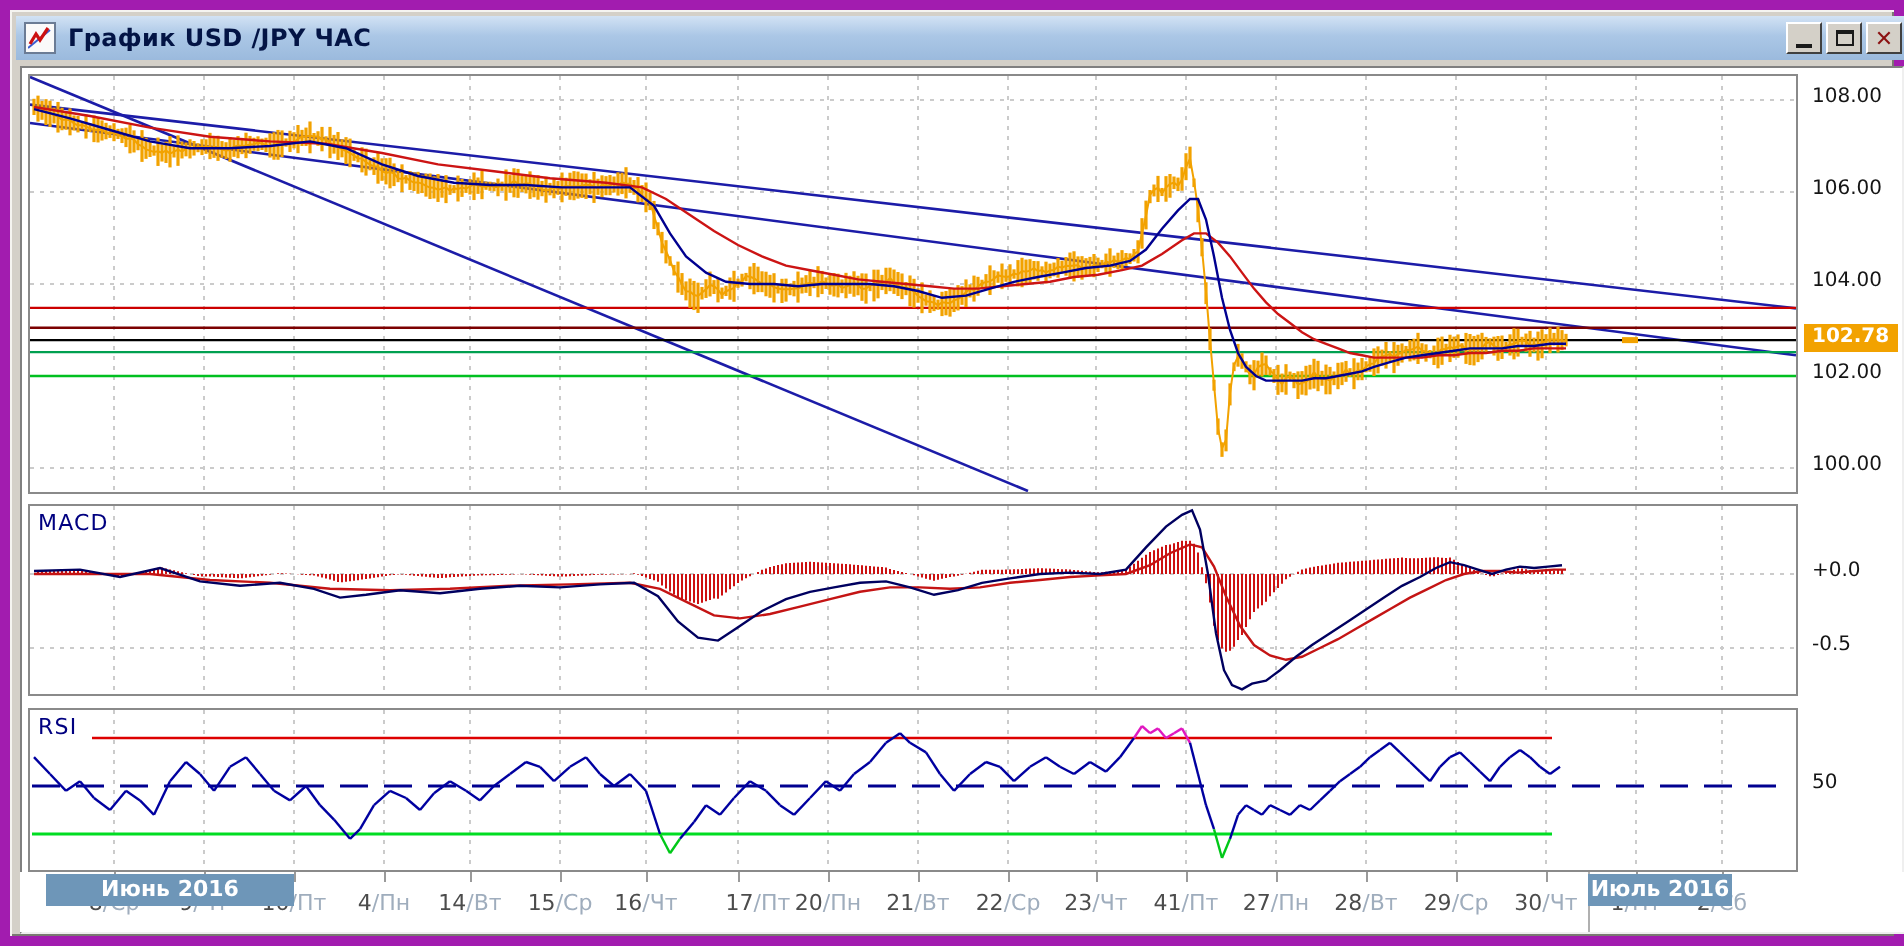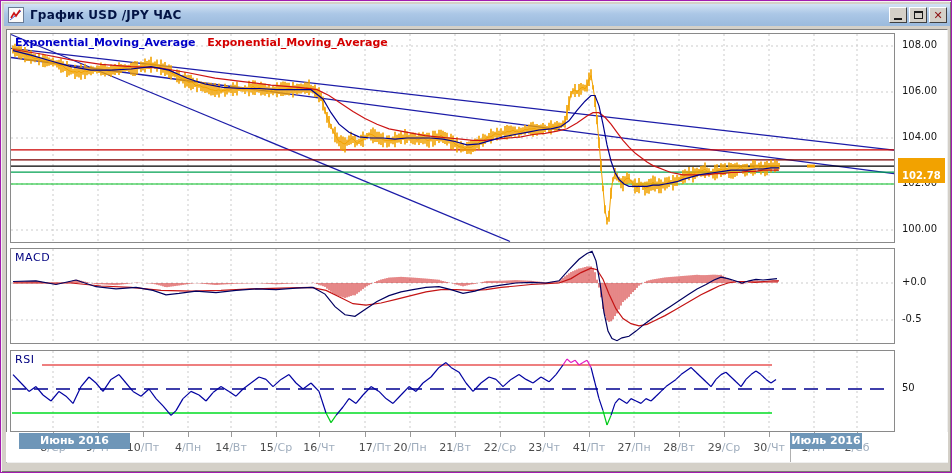--- a/index.html
+++ b/index.html
@@ -1,17 +1,17 @@
 <!DOCTYPE html>
 <html><head>
 <meta charset="utf-8">
 <style>
   html,body{margin:0;padding:0;width:952px;height:473px;overflow:hidden;background:#efefef;}
   .window{position:absolute;left:0;top:0;width:952px;height:473px;background:#d4d0c8;
-    border:1px solid #a21caf;box-sizing:border-box;
+    border:5px solid #a21caf;box-sizing:border-box;
     box-shadow:inset 1px 1px 0 #f5f4f0, inset -1px -1px 0 #7a7a72;
     font-family:"DejaVu Sans","Liberation Sans",sans-serif;}
   .titlebar{position:absolute;left:3px;top:3px;width:946px;height:22px;
     background:linear-gradient(180deg,#d2e2f4 0%,#abc7e6 45%,#9bbadd 100%);
     display:flex;align-items:center;}
   .title-icon{width:16px;height:16px;margin-left:4px;background:#fafafa;
     border:1px solid #6b7c95;box-sizing:border-box;display:flex;align-items:center;justify-content:center;}
   .title-text{margin-left:6px;font-size:12px;font-weight:bold;color:#031445;letter-spacing:.2px;white-space:pre;}
   .win-buttons{position:absolute;right:3px;top:3px;display:flex;gap:2px;}
   .wbtn{width:18px;height:16px;background:#d4d0c8;border:1px solid;border-color:#ffffff #404040 #404040 #ffffff;
@@ -21,21 +21,21 @@
   .glyph-close{font-size:11px;line-height:11px;font-weight:bold;color:#8b1010;}
   .client{position:absolute;left:5px;top:28px;width:942px;height:434px;background:#ffffff;
     border:1px solid;border-color:#808080 #efefef #efefef #808080;box-sizing:border-box;}
   .panel{position:absolute;}
   .panel svg{position:absolute;left:0;top:0;}
   .legend{position:absolute;left:5px;top:3px;font-size:11px;font-weight:bold;white-space:nowrap;}
   .legend span{margin-right:8px;}
   .panel-label{position:absolute;left:5px;top:3px;font-size:11px;color:#000080;letter-spacing:.6px;font-weight:500;}
   #y-axis{position:absolute;left:896px;top:28px;width:54px;height:404px;}
   .ylab{position:absolute;left:5px;font-size:10px;color:#151515;white-space:nowrap;}
-  .ylab.cur{left:1px;color:#ffffff;font-weight:bold;padding:12px 4px 2px 4px;}
+  .ylab.cur{left:1px;color:#ffffff;font-weight:bold;padding:1px 4px 2px 4px;}
   #date-axis{position:absolute;left:5px;top:431px;width:942px;height:30px;background:#ffffff;}
   .dtick{position:absolute;top:0;width:1px;height:5px;background:#9a9a9a;}
   .dlab{position:absolute;top:9px;transform:translateX(-50%);font-size:11px;white-space:nowrap;}
   .dnum{color:#4c4c4c;}
   .dday{color:#9fadbd;}
   .month-box{position:absolute;top:1px;height:16px;color:#ffffff;font-size:11px;font-weight:bold;
     text-align:center;line-height:16px;}
   .msep{position:absolute;top:0;width:1px;height:30px;background:#b0b0b0;}
 </style>
 </head>
@@ -483,24 +483,20 @@
         <line x1="761" y1="126.80468120200081" x2="761" y2="139.54531879799893" stroke="#f2a200" stroke-width="1.6"></line>
         <line x1="763" y1="129.43740175628926" x2="763" y2="135.7625982437109" stroke="#f2a200" stroke-width="1.6"></line>
         <line x1="765" y1="126.38972283326282" x2="765" y2="139.27027716673754" stroke="#f2a200" stroke-width="1.6"></line>
         <line x1="767" y1="128.05141631444943" x2="767" y2="138.06858368555052" stroke="#f2a200" stroke-width="1.6"></line>
         <line x1="769" y1="129.9218989040842" x2="769" y2="136.19810109591575" stroke="#f2a200" stroke-width="1.6"></line>
         <polyline fill="none" stroke="#cc1414" stroke-width="1.2" points="3.0,16.5 31.0,21.0 61.0,26.8 91.0,31.4 121.0,33.7 149.0,34.9 177.0,39.5 205.0,45.2 233.0,48.6 261.0,52.1 289.0,54.4 307.0,56.7 319.0,62.5 331.0,70.5 343.0,78.5 355.0,85.5 367.0,91.2 379.0,95.8 391.0,98.1 403.0,100.4 415.0,102.7 427.0,103.9 439.0,105.0 451.0,106.1 463.0,107.3 475.0,107.3 487.0,106.1 499.0,105.0 511.0,103.9 523.0,101.5 535.0,100.4 547.0,98.1 557.0,95.8 567.0,90.0 577.0,83.1 583.0,79.7 589.0,79.7 595.0,84.3 601.0,91.2 607.0,99.3 613.0,107.3 619.0,114.2 625.0,120.0 631.0,124.5 637.0,129.1 643.0,132.6 649.0,134.9 655.0,137.2 661.0,139.5 667.0,140.6 673.0,141.8 681.0,141.8 689.0,141.8 697.0,141.8 705.0,140.6 713.0,140.6 721.0,139.5 729.0,139.5 737.0,138.4 745.0,138.4 753.0,137.2 761.0,137.2 769.0,137.2"></polyline>
         <polyline fill="none" stroke="#000090" stroke-width="1.2" points="3.0,17.6 21.0,22.2 41.0,28.0 61.0,33.7 81.0,37.1 101.0,37.1 121.0,36.0 141.0,33.7 159.0,37.1 177.0,45.2 195.0,51.0 213.0,54.4 231.0,55.5 249.0,55.5 267.0,56.7 285.0,56.7 301.0,56.7 313.0,65.9 321.0,79.7 329.0,91.2 339.0,99.3 349.0,103.9 361.0,105.0 373.0,105.0 385.0,106.1 397.0,105.0 409.0,105.0 421.0,105.0 433.0,106.1 445.0,108.5 457.0,111.9 469.0,110.8 481.0,107.3 493.0,103.9 505.0,101.5 517.0,99.3 529.0,97.0 541.0,95.8 551.0,93.5 559.0,87.8 567.0,77.4 575.0,68.2 581.0,62.5 585.0,62.5 589.0,72.8 593.0,91.2 597.0,111.9 601.0,128.0 605.0,139.5 609.0,146.4 614.0,151.0 619.0,153.3 625.0,153.3 631.0,153.3 637.0,153.3 643.0,152.1 649.0,152.1 655.0,151.0 661.0,149.9 667.0,148.7 673.0,146.4 681.0,144.1 689.0,141.8 697.0,140.6 705.0,139.5 713.0,138.4 721.0,137.2 729.0,137.2 737.0,137.2 745.0,136.0 753.0,136.0 761.0,134.9 769.0,134.9"></polyline>
         <line x1="797" y1="133.05999999999997" x2="805" y2="133.05999999999997" stroke="#f2a200" stroke-width="3"></line>
         <rect x="0.5" y="0.5" width="884" height="209" fill="none" stroke="#8a8a8a"></rect>
       </svg>
-    <div class="legend">
-      <span id="legend-0" style="color: rgb(0, 0, 200);">Exponential_Moving_Average</span>
-      <span id="legend-1" style="color: rgb(212, 0, 0);">Exponential_Moving_Average</span>
-    </div>
   </div>
 
   <div class="panel" id="macd-panel" style="left:9px;top:247px;width:927px;height:96px;">
     <svg id="svg-macd" width="885" height="96">
         <line x1="43" y1="1" x2="43" y2="95" stroke="#cbcbcb" stroke-width="1" stroke-dasharray="2,3"></line>
         <line x1="88" y1="1" x2="88" y2="95" stroke="#cbcbcb" stroke-width="1" stroke-dasharray="2,3"></line>
         <line x1="133" y1="1" x2="133" y2="95" stroke="#cbcbcb" stroke-width="1" stroke-dasharray="2,3"></line>
         <line x1="178" y1="1" x2="178" y2="95" stroke="#cbcbcb" stroke-width="1" stroke-dasharray="2,3"></line>
         <line x1="221" y1="1" x2="221" y2="95" stroke="#cbcbcb" stroke-width="1" stroke-dasharray="2,3"></line>
         <line x1="266" y1="1" x2="266" y2="95" stroke="#cbcbcb" stroke-width="1" stroke-dasharray="2,3"></line>
@@ -1103,17 +1099,17 @@
       <div class="dlab" style="left:673px"><span class="dnum">28</span><span class="dday">/Вт</span></div>
       <div class="dtick" style="left:718px"></div>
       <div class="dlab" style="left:718px"><span class="dnum">29</span><span class="dday">/Ср</span></div>
       <div class="dtick" style="left:763px"></div>
       <div class="dlab" style="left:763px"><span class="dnum">30</span><span class="dday">/Чт</span></div>
       <div class="dtick" style="left:808px"></div>
       <div class="dlab" style="left:808px"><span class="dnum">1</span><span class="dday">/Пт</span></div>
       <div class="dtick" style="left:851px"></div>
       <div class="dlab" style="left:851px"><span class="dnum">2</span><span class="dday">/Сб</span></div>
       <div class="msep" style="left:784px"></div>
-    <div class="month-box" id="month-0" style="left: 13px; width: 111px; background: rgb(110, 150, 184);">Июнь 2016</div>
+    <div class="month-box" id="month-0" style="left: 13px; width: 124px; background: rgb(110, 150, 184);">Июнь 2016</div>
     <div class="month-box" id="month-1" style="left: 784px; width: 72px; background: rgb(110, 150, 184);">Июль 2016</div>
   </div>
 
 </div>
 
 </body></html>

